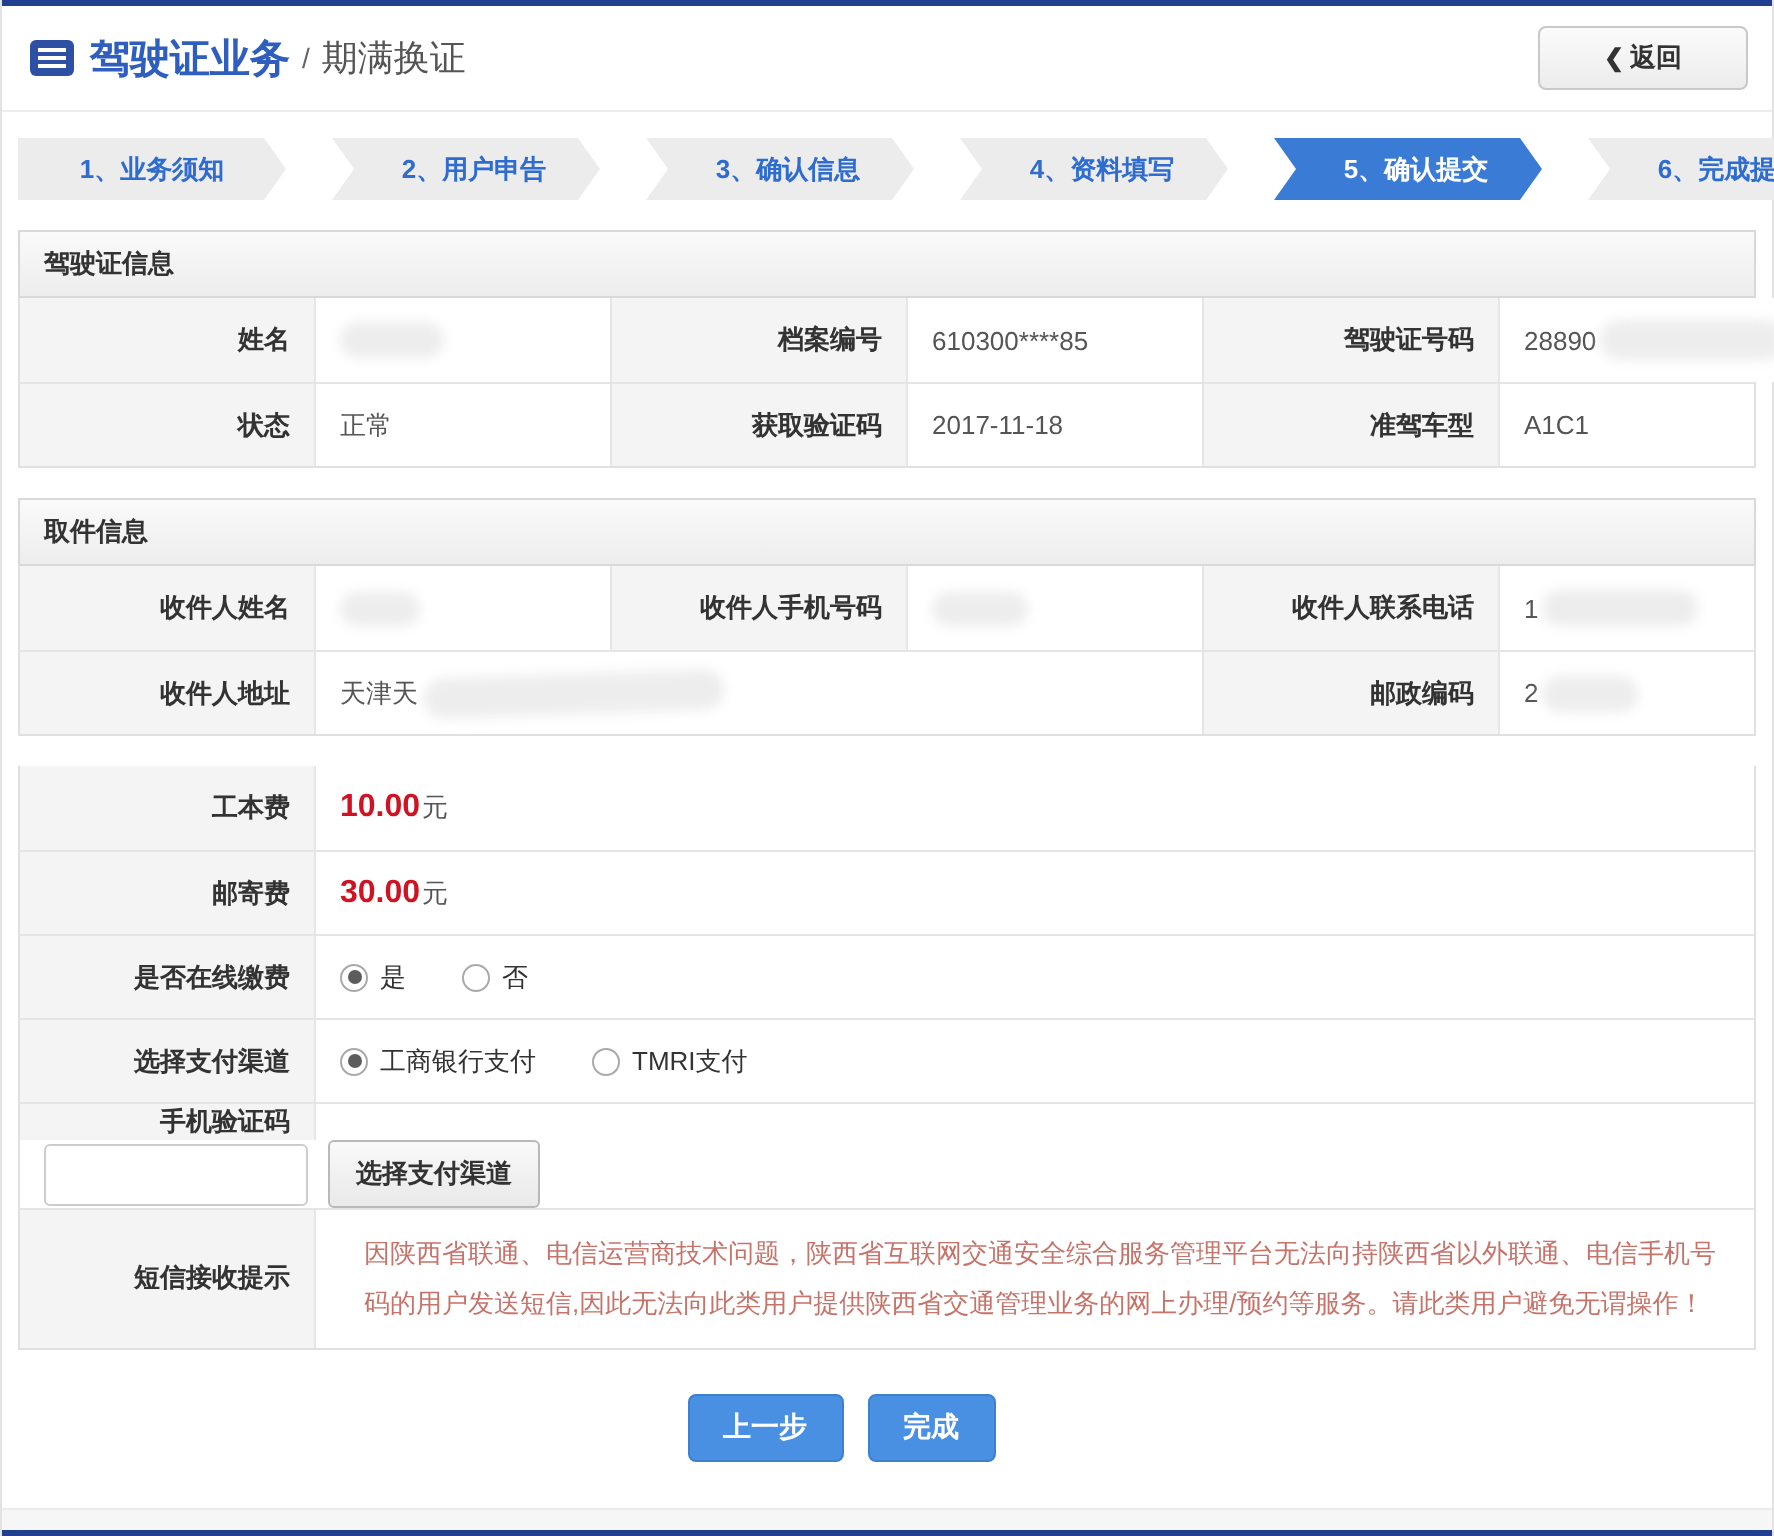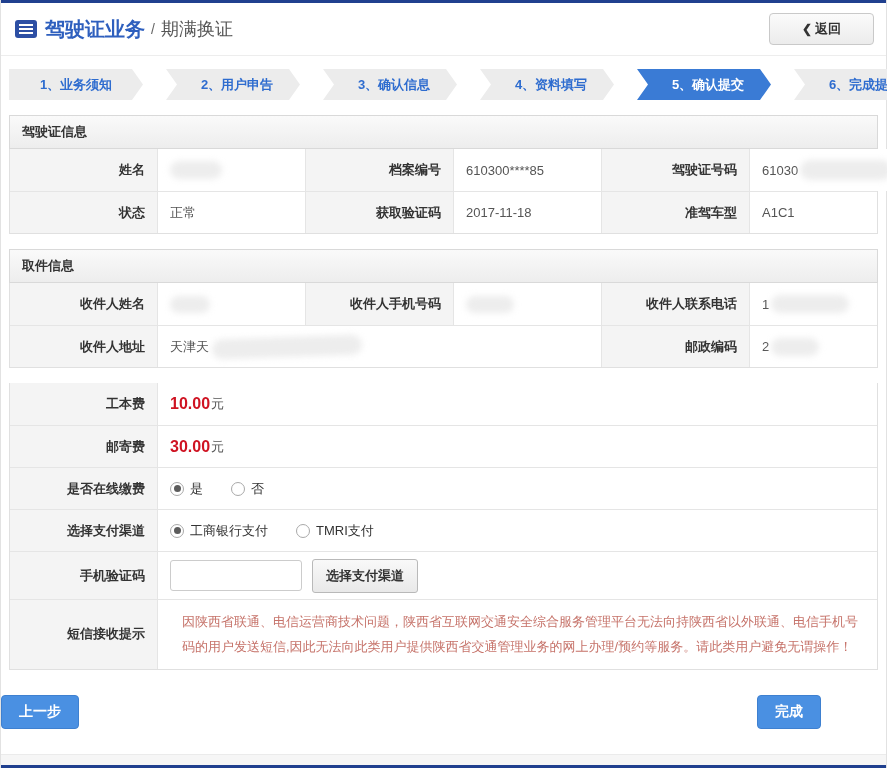--- a/index.html
+++ b/index.html
@@ -64,21 +64,21 @@
   .radio-lbl { color:#333; margin-right:22px; cursor:pointer; }
   .code-input { width:132px; height:31px; border:1px solid #ccc; border-radius:3px; padding:0 8px;
     font-size:13px; outline:none; margin-right:10px; }
   .code-btn { background:linear-gradient(#f9f9f9,#e9e9e9); border:1px solid #b9b9b9; border-radius:3px;
     padding:7px 13px; font-weight:bold; font-size:13px; color:#333; cursor:pointer; }
   .notice { color:#c6736a; line-height:1.95; padding:9px 12px 9px 12px; font-size:13px; }
   .notice-row .val { display:block; }
   .notice-row .lbl { align-items:center; }
 
   
-  .footer { flex:1; display:flex; align-items:center; justify-content:space-between; padding-right:65px; gap:12px; }
+  .footer { flex:1; display:flex; align-items:center; justify-content:center; padding-right:46px; gap:12px; }
   .blue-btn { background:#4a90e2; border:1px solid #3e80d0; border-radius:4px; color:#fff;
     font-weight:bold; font-size:14px; padding:7px 17px; cursor:pointer; }
   .gray-strip { height:11px; background:#f6f6f6; border-top:1px solid #ebebeb; flex:none; }
 </style>
 </head>
 <body>
 
 <div class="page">
   <div class="topline"></div>
 
@@ -106,21 +106,21 @@
     <div class="tbl">
       <div class="trow">
         <div class="lbl w1">姓名</div>
         <div class="val w1v">
             <span class="blur-blob" style="width:52px;height:18px;"></span>
           </div>
         <div class="lbl w1">档案编号</div>
         <div class="val w1v">610300****85</div>
         <div class="lbl w1">驾驶证号码</div>
         <div class="val wlast">
-            <span>61030</span>
+            <span>28890</span>
             <span class="blur-blob" style="width:92px;height:20px;margin-left:2px;"></span>
           </div>
       </div>
       <div class="trow">
         <div class="lbl w1">状态</div>
         <div class="val w1v">正常</div>
         <div class="lbl w1">获取验证码</div>
         <div class="val w1v">2017-11-18</div>
         <div class="lbl w1">准驾车型</div>
         <div class="val wlast">A1C1</div>
@@ -192,21 +192,21 @@
         <div class="lbl w1">选择支付渠道</div>
         <div class="val wlast">
           <span class="radio-group">
             <span class="radio sel"></span>
             <span class="radio-lbl">工商银行支付</span>
             <span class="radio"></span>
             <span class="radio-lbl">TMRI支付</span>
           </span>
         </div>
       </div>
-      <div class="trow" style="min-height:48px;">
+      <div class="trow" style="min-height:48px;flex-direction:column;">
         <div class="lbl w1">手机验证码</div>
         <div class="val wlast">
           <input class="code-input" type="text" value="" style="">
           <button class="code-btn">选择支付渠道</button>
         </div>
       </div>
       <div class="trow notice-row" style="min-height:64px;">
         <div class="lbl w1">短信接收提示</div>
         <div class="val wlast">
             <div class="notice">因陕西省联通、电信运营商技术问题，陕西省互联网交通安全综合服务管理平台无法向持陕西省以外联通、电信手机号码的用户发送短信,因此无法向此类用户提供陕西省交通管理业务的网上办理/预约等服务。请此类用户避免无谓操作！</div>

